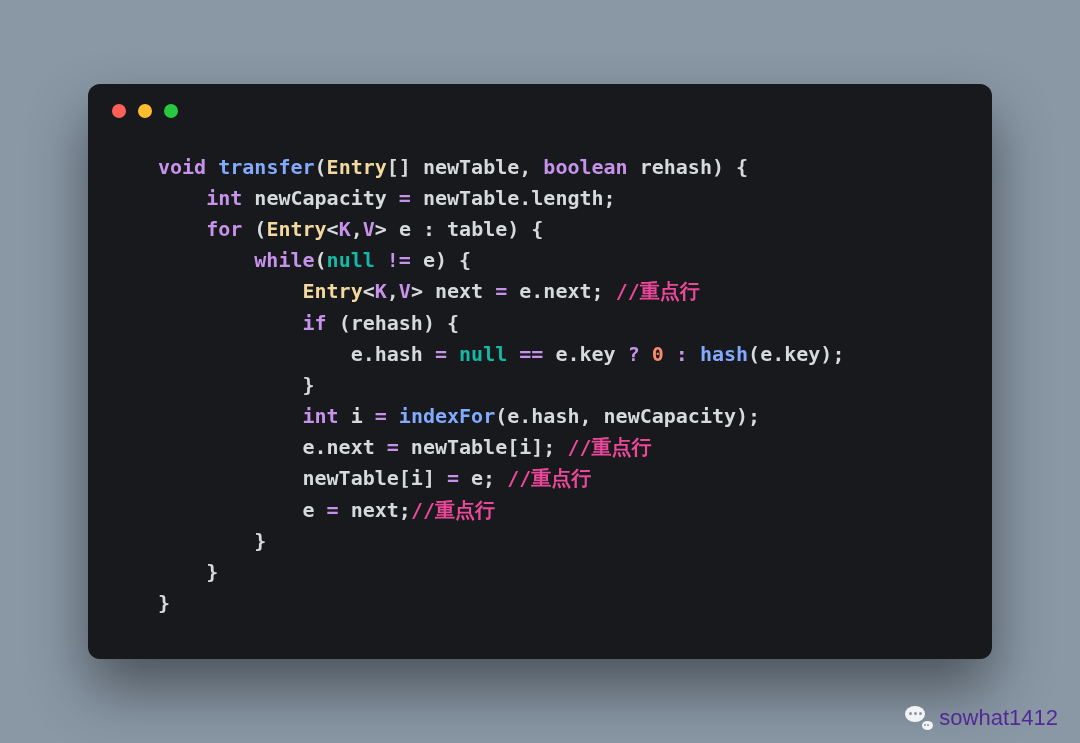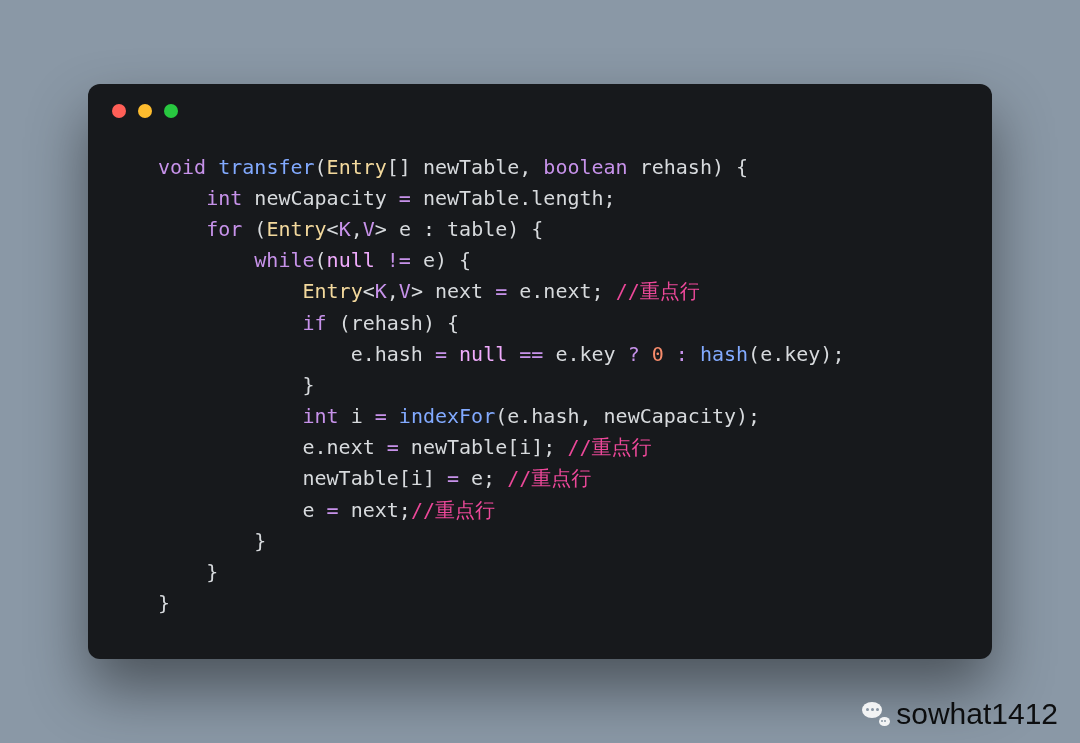--- a/index.html
+++ b/index.html
@@ -19,20 +19,21 @@
     align-items: center;
     justify-content: center;
   }
   .window {
     width: 904px;
     background: #17191c;
     border-radius: 12px;
     box-shadow: 0 30px 60px rgba(0,0,0,0.45);
     padding: 0 0 40px 0;
     box-sizing: border-box;
+    font-weight: bold;
   }
   .titlebar {
     display: flex;
     align-items: center;
     gap: 12px;
     padding: 20px 24px 34px 24px;
   }
   .dot {
     width: 14px;
     height: 14px;
@@ -47,36 +48,36 @@
     font-size: 20px;
     line-height: 1.56;
     white-space: pre;
     color: #d7dadd;
   }
   .d  { color: #d7dadd; } 
   .kw { color: #c792ea; } 
   .ty { color: #f3d99d; } 
   .gn { color: #c792ea; } 
   .fn { color: #82aaff; } 
-  .nu { color: #f0abfc; } 
+  .nu { color: #14b8a6; } 
   .nm { color: #f78c6c; } 
   .cm { color: #ec4899; } 
   .op { color: #c792ea; } 
 
   .watermark {
     position: absolute;
     right: 22px;
     bottom: 12px;
     display: flex;
     align-items: center;
     gap: 6px;
-    color: #000000;
+    color: #4c1d95;
     opacity: 0.9;
     font-family: -apple-system, "Helvetica Neue", Arial, sans-serif;
-    font-size: 30px;
+    font-size: 22px;
   }
   .watermark-icon {
     position: relative;
     width: 28px;
     height: 24px;
   }
   .bubble {
     position: absolute;
     background: #fff;
     border-radius: 50%;

